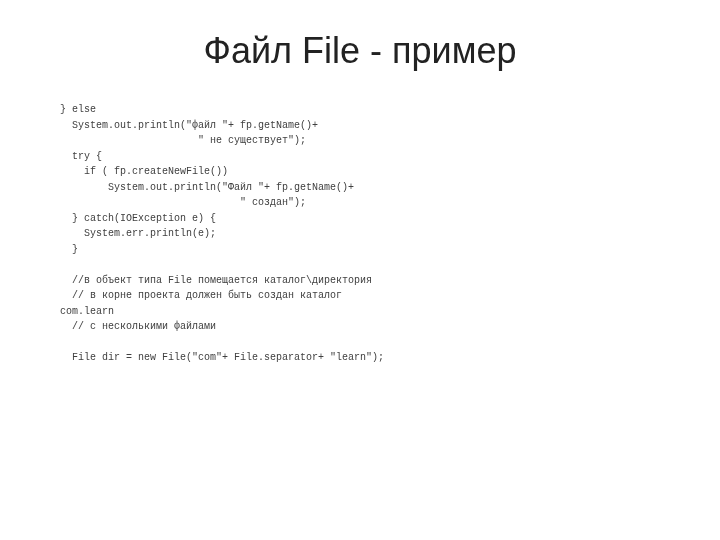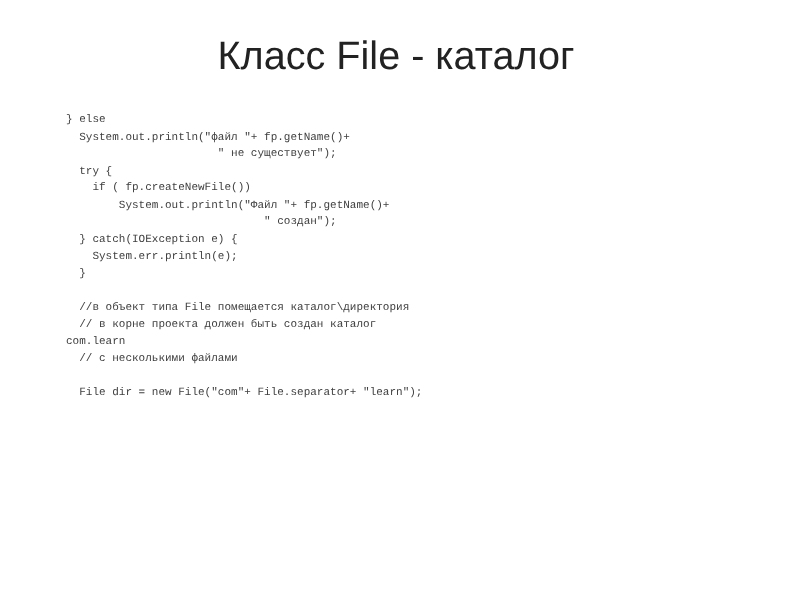--- a/index.html
+++ b/index.html
@@ -40,21 +40,21 @@
       color: #404040;
       line-height: 1.55;
       white-space: pre;
       padding-left: 10px;
     }
   </style>
 </head>
 <body>
 
 <div class="slide-container">
-  <h1 class="slide-title">Класс File - каталог</h1>
+  <h1 class="slide-title">Файл File - пример</h1>
 
   <div class="code-block">} else
   System.out.println("файл "+ fp.getName()+
                        " не существует");
   try {
     if ( fp.createNewFile())
         System.out.println("Файл "+ fp.getName()+
                               " создан");
   } catch(IOException e) {
     System.err.println(e);

